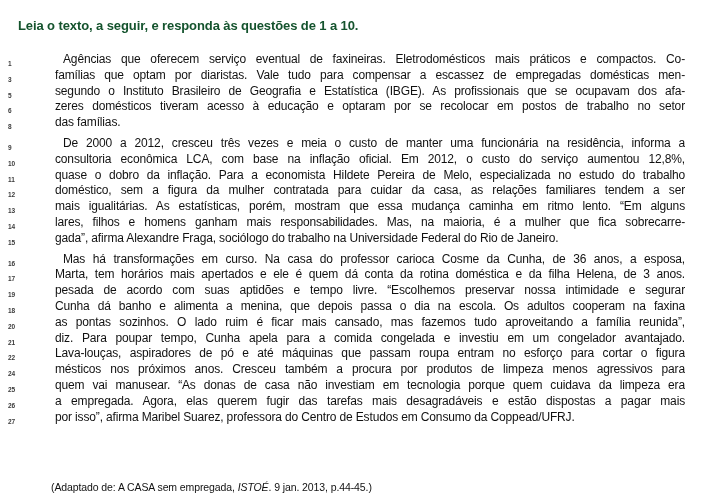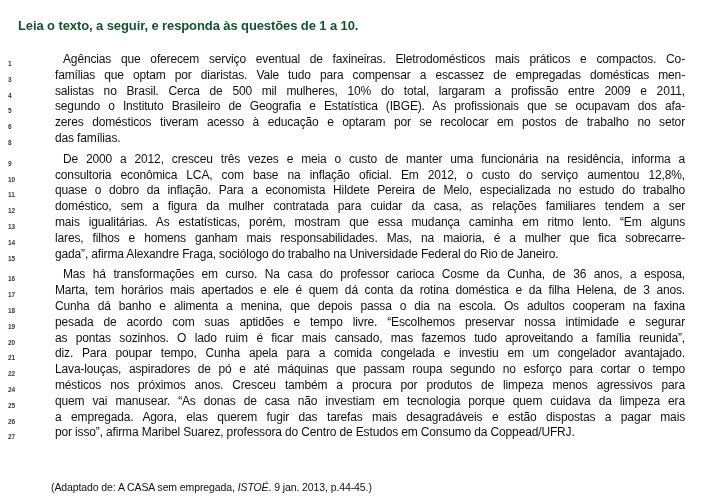--- a/index.html
+++ b/index.html
@@ -87,24 +87,20 @@
       <div class="para">
         <div class="line pfirst">
           <span class="lnum">1</span>
           <span class="ltext">Agências que oferecem serviço eventual de faxineiras. Eletrodomésticos mais práticos e compactos. Co-</span>
         </div>
         <div class="line">
           <span class="lnum">3</span>
           <span class="ltext">famílias que optam por diaristas. Vale tudo para compensar a escassez de empregadas domésticas men-</span>
         </div>
         <div class="line">
-          <span class="lnum">4</span>
-          <span class="ltext">salistas no Brasil. Cerca de 500 mil mulheres, 10% do total, largaram a profissão entre 2009 e 2011,</span>
-        </div>
-        <div class="line">
           <span class="lnum">5</span>
           <span class="ltext">segundo o Instituto Brasileiro de Geografia e Estatística (IBGE). As profissionais que se ocupavam dos afa-</span>
         </div>
         <div class="line">
           <span class="lnum">6</span>
           <span class="ltext">zeres domésticos tiveram acesso à educação e optaram por se recolocar em postos de trabalho no setor</span>
         </div>
         <div class="line plast">
           <span class="lnum">8</span>
           <span class="ltext">das famílias.</span>
@@ -143,38 +139,38 @@
       <div class="para">
         <div class="line pfirst">
           <span class="lnum">16</span>
           <span class="ltext">Mas há transformações em curso. Na casa do professor carioca Cosme da Cunha, de 36 anos, a esposa,</span>
         </div>
         <div class="line">
           <span class="lnum">17</span>
           <span class="ltext">Marta, tem horários mais apertados e ele é quem dá conta da rotina doméstica e da filha Helena, de 3 anos.</span>
         </div>
         <div class="line">
+          <span class="lnum">19</span>
+          <span class="ltext">pesada de acordo com suas aptidões e tempo livre. “Escolhemos preservar nossa intimidade e segurar</span>
+        </div>
+        <div class="line">
           <span class="lnum">18</span>
           <span class="ltext">Cunha dá banho e alimenta a menina, que depois passa o dia na escola. Os adultos cooperam na faxina</span>
-        </div>
-        <div class="line">
-          <span class="lnum">19</span>
-          <span class="ltext">pesada de acordo com suas aptidões e tempo livre. “Escolhemos preservar nossa intimidade e segurar</span>
         </div>
         <div class="line">
           <span class="lnum">20</span>
           <span class="ltext">as pontas sozinhos. O lado ruim é ficar mais cansado, mas fazemos tudo aproveitando a família reunida”,</span>
         </div>
         <div class="line">
           <span class="lnum">21</span>
           <span class="ltext">diz. Para poupar tempo, Cunha apela para a comida congelada e investiu em um congelador avantajado.</span>
         </div>
         <div class="line">
           <span class="lnum">22</span>
-          <span class="ltext">Lava-louças, aspiradores de pó e até máquinas que passam roupa segundo no esforço para cortar o tempo</span>
+          <span class="ltext">Lava-louças, aspiradores de pó e até máquinas que passam roupa entram no esforço para cortar o figura</span>
         </div>
         <div class="line">
           <span class="lnum">24</span>
           <span class="ltext">mésticos nos próximos anos. Cresceu também a procura por produtos de limpeza menos agressivos para</span>
         </div>
         <div class="line">
           <span class="lnum">25</span>
           <span class="ltext">quem vai manusear. “As donas de casa não investiam em tecnologia porque quem cuidava da limpeza era</span>
         </div>
         <div class="line">

